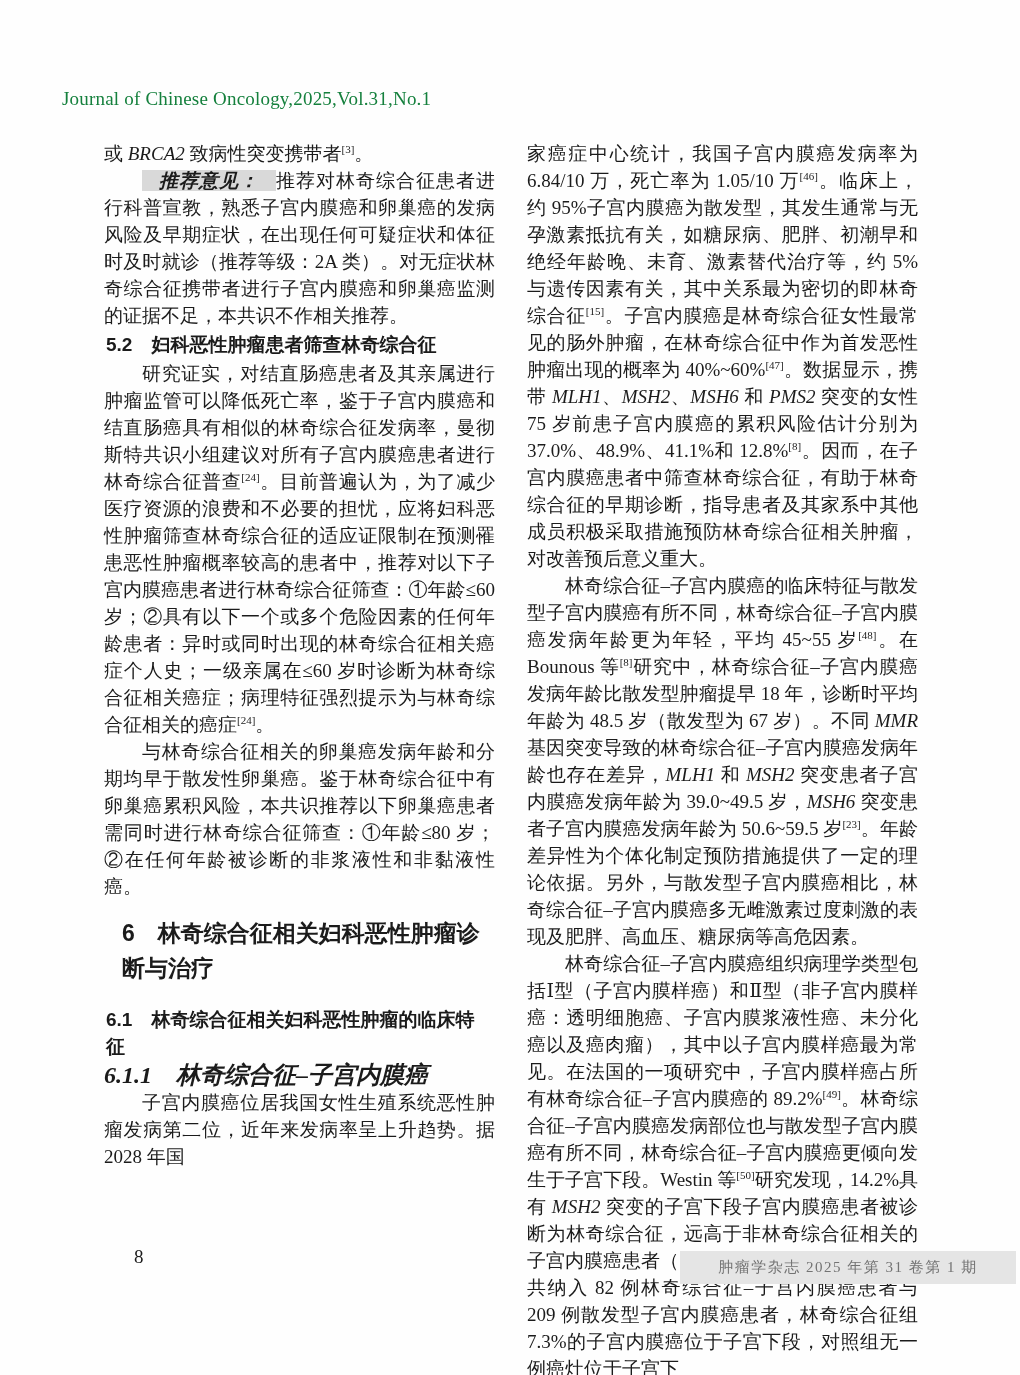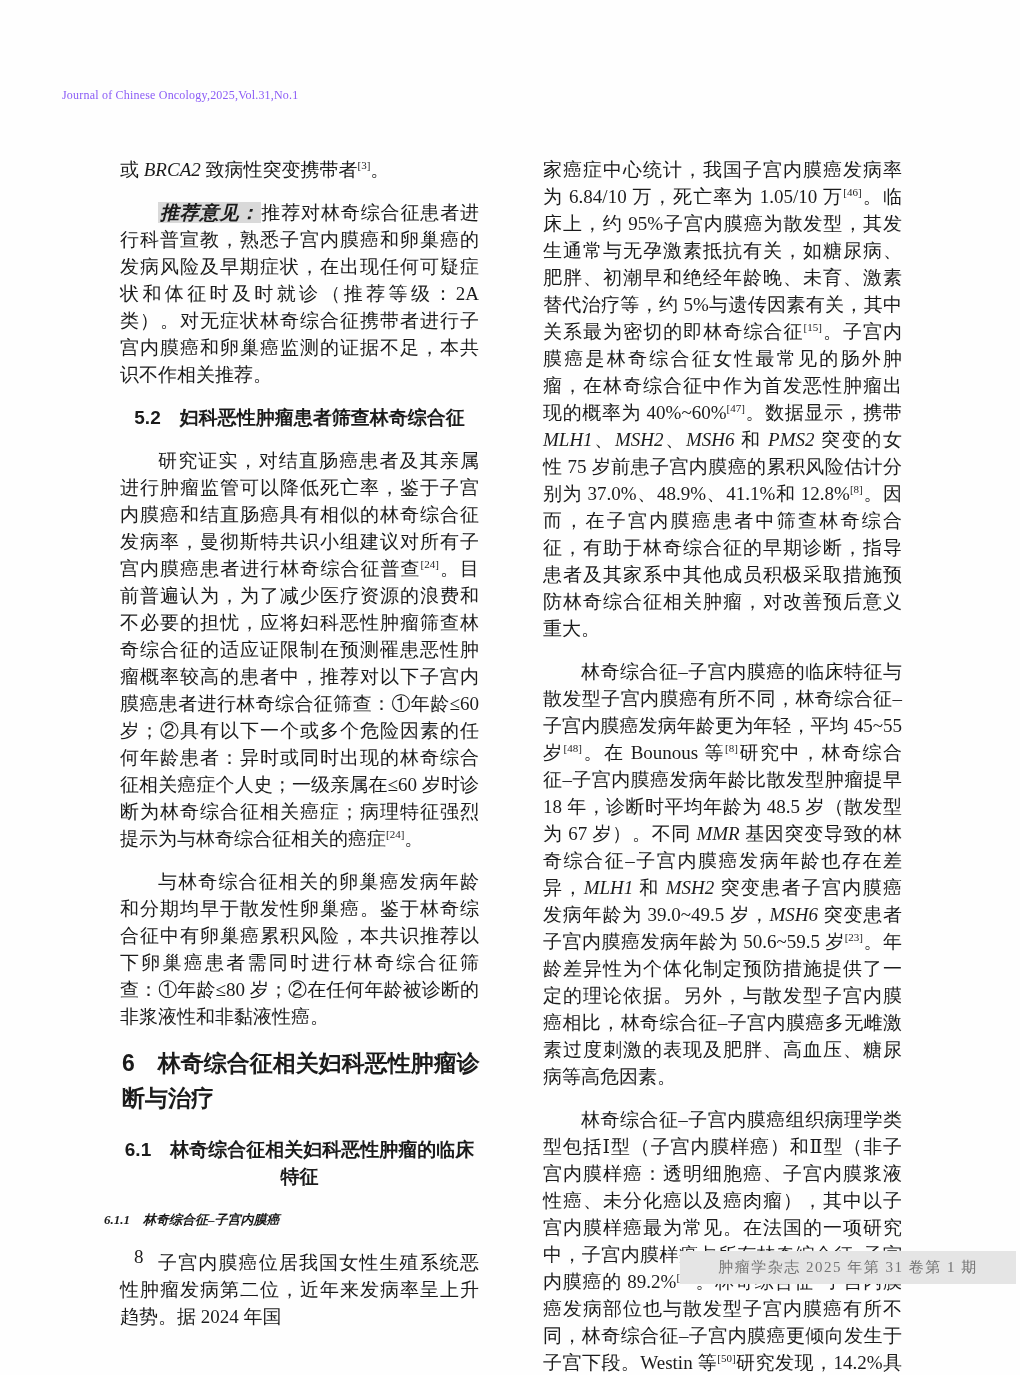--- a/index.html
+++ b/index.html
@@ -6,52 +6,52 @@
   .page{
     position:relative;
     width:1020px;height:1375px;
     background:#fefefe;
     font-family:"Liberation Serif","DejaVu Serif",serif;
     color:#1b1b1b;
     overflow:hidden;
   }
   .journal-header{
     position:absolute;left:62px;top:88px;
-    font-size:12px;letter-spacing:.2px;color:#8b5cf6;
+    font-size:19px;letter-spacing:.2px;color:#15803d;
   }
   .columns{
     position:absolute;left:104px;top:140px;width:814px;
     display:flex;gap:32px;
   }
   .col{
     width:391px;
     font-size:19px;line-height:27px;
     text-align:justify;
   }
-  .col p{margin:16px;text-indent:2em;}
+  .col p{margin:0;text-indent:2em;}
   .col p.noindent{text-indent:0;}
   sup.ref{font-size:11px;line-height:0;vertical-align:super;}
   i.gene{font-style:italic;}
   .rec-label{
     background:#d9d9d9;
     font-weight:bold;font-style:italic;
-    padding:0 2px;
+    padding:0 17px;
   }
   .h-sub{
     font-family:"Liberation Sans","DejaVu Sans",sans-serif;
     font-weight:bold;font-size:19px;line-height:27px;
-    margin:16px;text-align:center;
+    margin:2px;text-align:left;
   }
   .h-chapter{
     font-family:"Liberation Sans","DejaVu Sans",sans-serif;
     font-weight:bold;font-size:23px;line-height:35px;
     margin:16px 0 20px 18px;text-align:left;
   }
   .h-subsub{
-    font-size:13px;line-height:27px;font-style:italic;
+    font-size:24px;line-height:27px;font-style:italic;
     margin:0;text-align:left;
   }
   .page-number{
     position:absolute;left:134px;top:1246px;
     font-size:19px;
   }
   .footer-badge{
     position:absolute;left:680px;top:1251px;width:336px;height:33px;
     background:#e5e5e5;
     display:flex;align-items:center;justify-content:center;
@@ -69,21 +69,21 @@
 
     <div class="col">
       <p class="noindent">或 <i class="gene">BRCA2</i> 致病性突变携带者<sup class="ref">[3]</sup>。</p>
       <p><span class="rec-label">推荐意见：</span><span>推荐对林奇综合征患者进行科普宣教，熟悉子宫内膜癌和卵巢癌的发病风险及早期症状，在出现任何可疑症状和体征时及时就诊（推荐等级：2A 类）。对无症状林奇综合征携带者进行子宫内膜癌和卵巢癌监测的证据不足，本共识不作相关推荐。</span></p>
       <h3 class="h-sub">5.2　妇科恶性肿瘤患者筛查林奇综合征</h3>
       <p>研究证实，对结直肠癌患者及其亲属进行肿瘤监管可以降低死亡率，鉴于子宫内膜癌和结直肠癌具有相似的林奇综合征发病率，曼彻斯特共识小组建议对所有子宫内膜癌患者进行林奇综合征普查<sup class="ref">[24]</sup>。目前普遍认为，为了减少医疗资源的浪费和不必要的担忧，应将妇科恶性肿瘤筛查林奇综合征的适应证限制在预测罹患恶性肿瘤概率较高的患者中，推荐对以下子宫内膜癌患者进行林奇综合征筛查：①年龄≤60 岁；②具有以下一个或多个危险因素的任何年龄患者：异时或同时出现的林奇综合征相关癌症个人史；一级亲属在≤60 岁时诊断为林奇综合征相关癌症；病理特征强烈提示为与林奇综合征相关的癌症<sup class="ref">[24]</sup>。</p>
       <p>与林奇综合征相关的卵巢癌发病年龄和分期均早于散发性卵巢癌。鉴于林奇综合征中有卵巢癌累积风险，本共识推荐以下卵巢癌患者需同时进行林奇综合征筛查：①年龄≤80 岁；②在任何年龄被诊断的非浆液性和非黏液性癌。</p>
       <h2 class="h-chapter">6　林奇综合征相关妇科恶性肿瘤诊断与治疗</h2>
       <h3 class="h-sub">6.1　林奇综合征相关妇科恶性肿瘤的临床特征</h3>
       <h4 class="h-subsub">6.1.1　林奇综合征–子宫内膜癌</h4>
-      <p>子宫内膜癌位居我国女性生殖系统恶性肿瘤发病第二位，近年来发病率呈上升趋势。据 2024 年国</p>
+      <p>子宫内膜癌位居我国女性生殖系统恶性肿瘤发病第二位，近年来发病率呈上升趋势。据 2028 年国</p>
     </div>
 
     <div class="col">
       <p class="noindent">家癌症中心统计，我国子宫内膜癌发病率为 6.84/10 万，死亡率为 1.05/10 万<sup class="ref">[46]</sup>。临床上，约 95%子宫内膜癌为散发型，其发生通常与无孕激素抵抗有关，如糖尿病、肥胖、初潮早和绝经年龄晚、未育、激素替代治疗等，约 5%与遗传因素有关，其中关系最为密切的即林奇综合征<sup class="ref">[15]</sup>。子宫内膜癌是林奇综合征女性最常见的肠外肿瘤，在林奇综合征中作为首发恶性肿瘤出现的概率为 40%~60%<sup class="ref">[47]</sup>。数据显示，携带 <i class="gene">MLH1</i>、<i class="gene">MSH2</i>、<i class="gene">MSH6</i> 和 <i class="gene">PMS2</i> 突变的女性 75 岁前患子宫内膜癌的累积风险估计分别为 37.0%、48.9%、41.1%和 12.8%<sup class="ref">[8]</sup>。因而，在子宫内膜癌患者中筛查林奇综合征，有助于林奇综合征的早期诊断，指导患者及其家系中其他成员积极采取措施预防林奇综合征相关肿瘤，对改善预后意义重大。</p>
       <p>林奇综合征–子宫内膜癌的临床特征与散发型子宫内膜癌有所不同，林奇综合征–子宫内膜癌发病年龄更为年轻，平均 45~55 岁<sup class="ref">[48]</sup>。在 Bounous 等<sup class="ref">[8]</sup>研究中，林奇综合征–子宫内膜癌发病年龄比散发型肿瘤提早 18 年，诊断时平均年龄为 48.5 岁（散发型为 67 岁）。不同 <i class="gene">MMR</i> 基因突变导致的林奇综合征–子宫内膜癌发病年龄也存在差异，<i class="gene">MLH1</i> 和 <i class="gene">MSH2</i> 突变患者子宫内膜癌发病年龄为 39.0~49.5 岁，<i class="gene">MSH6</i> 突变患者子宫内膜癌发病年龄为 50.6~59.5 岁<sup class="ref">[23]</sup>。年龄差异性为个体化制定预防措施提供了一定的理论依据。另外，与散发型子宫内膜癌相比，林奇综合征–子宫内膜癌多无雌激素过度刺激的表现及肥胖、高血压、糖尿病等高危因素。</p>
       <p>林奇综合征–子宫内膜癌组织病理学类型包括Ⅰ型（子宫内膜样癌）和Ⅱ型（非子宫内膜样癌：透明细胞癌、子宫内膜浆液性癌、未分化癌以及癌肉瘤），其中以子宫内膜样癌最为常见。在法国的一项研究中，子宫内膜样癌占所有林奇综合征–子宫内膜癌的 89.2%<sup class="ref">[49]</sup>。林奇综合征–子宫内膜癌发病部位也与散发型子宫内膜癌有所不同，林奇综合征–子宫内膜癌更倾向发生于子宫下段。Westin 等<sup class="ref">[50]</sup>研究发现，14.2%具有 <i class="gene">MSH2</i> 突变的子宫下段子宫内膜癌患者被诊断为林奇综合征，远高于非林奇综合征相关的子宫内膜癌患者（1.8%）。Bounous 等<sup class="ref">[8]</sup>的研究共纳入 82 例林奇综合征–子宫内膜癌患者与 209 例散发型子宫内膜癌患者，林奇综合征组 7.3%的子宫内膜癌位于子宫下段，对照组无一例癌灶位于子宫下</p>
     </div>
 
   </div>
 

